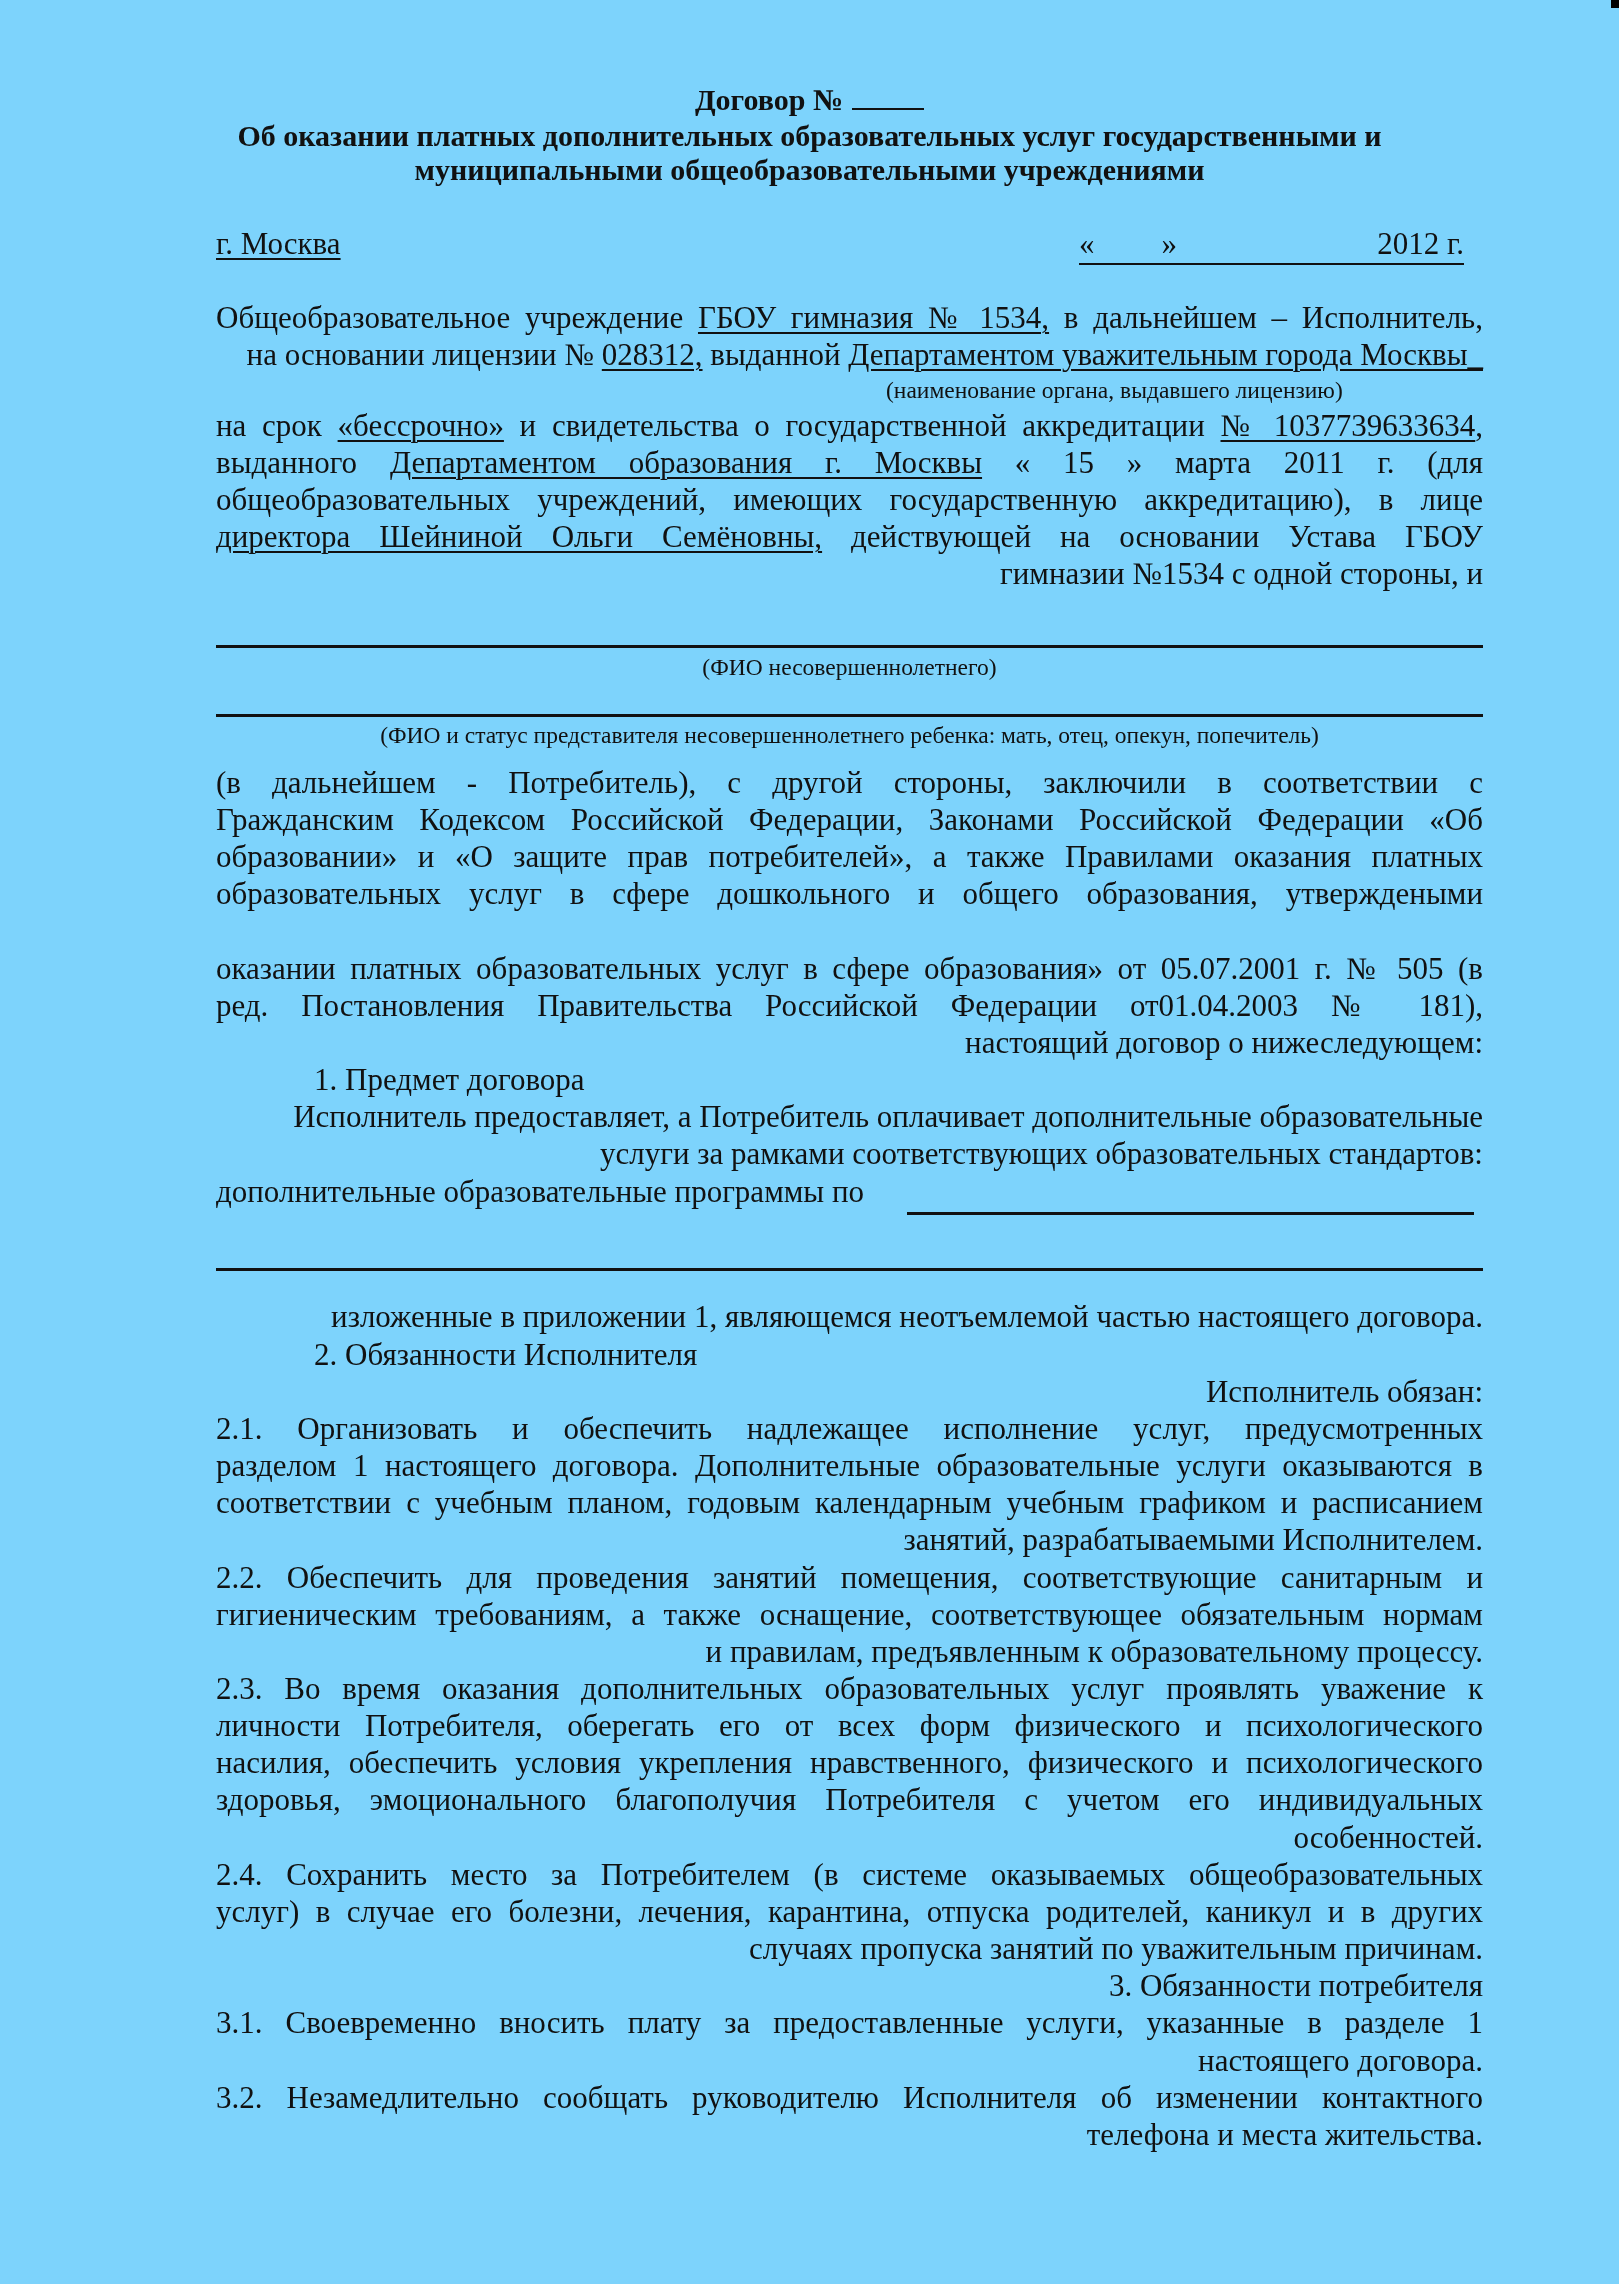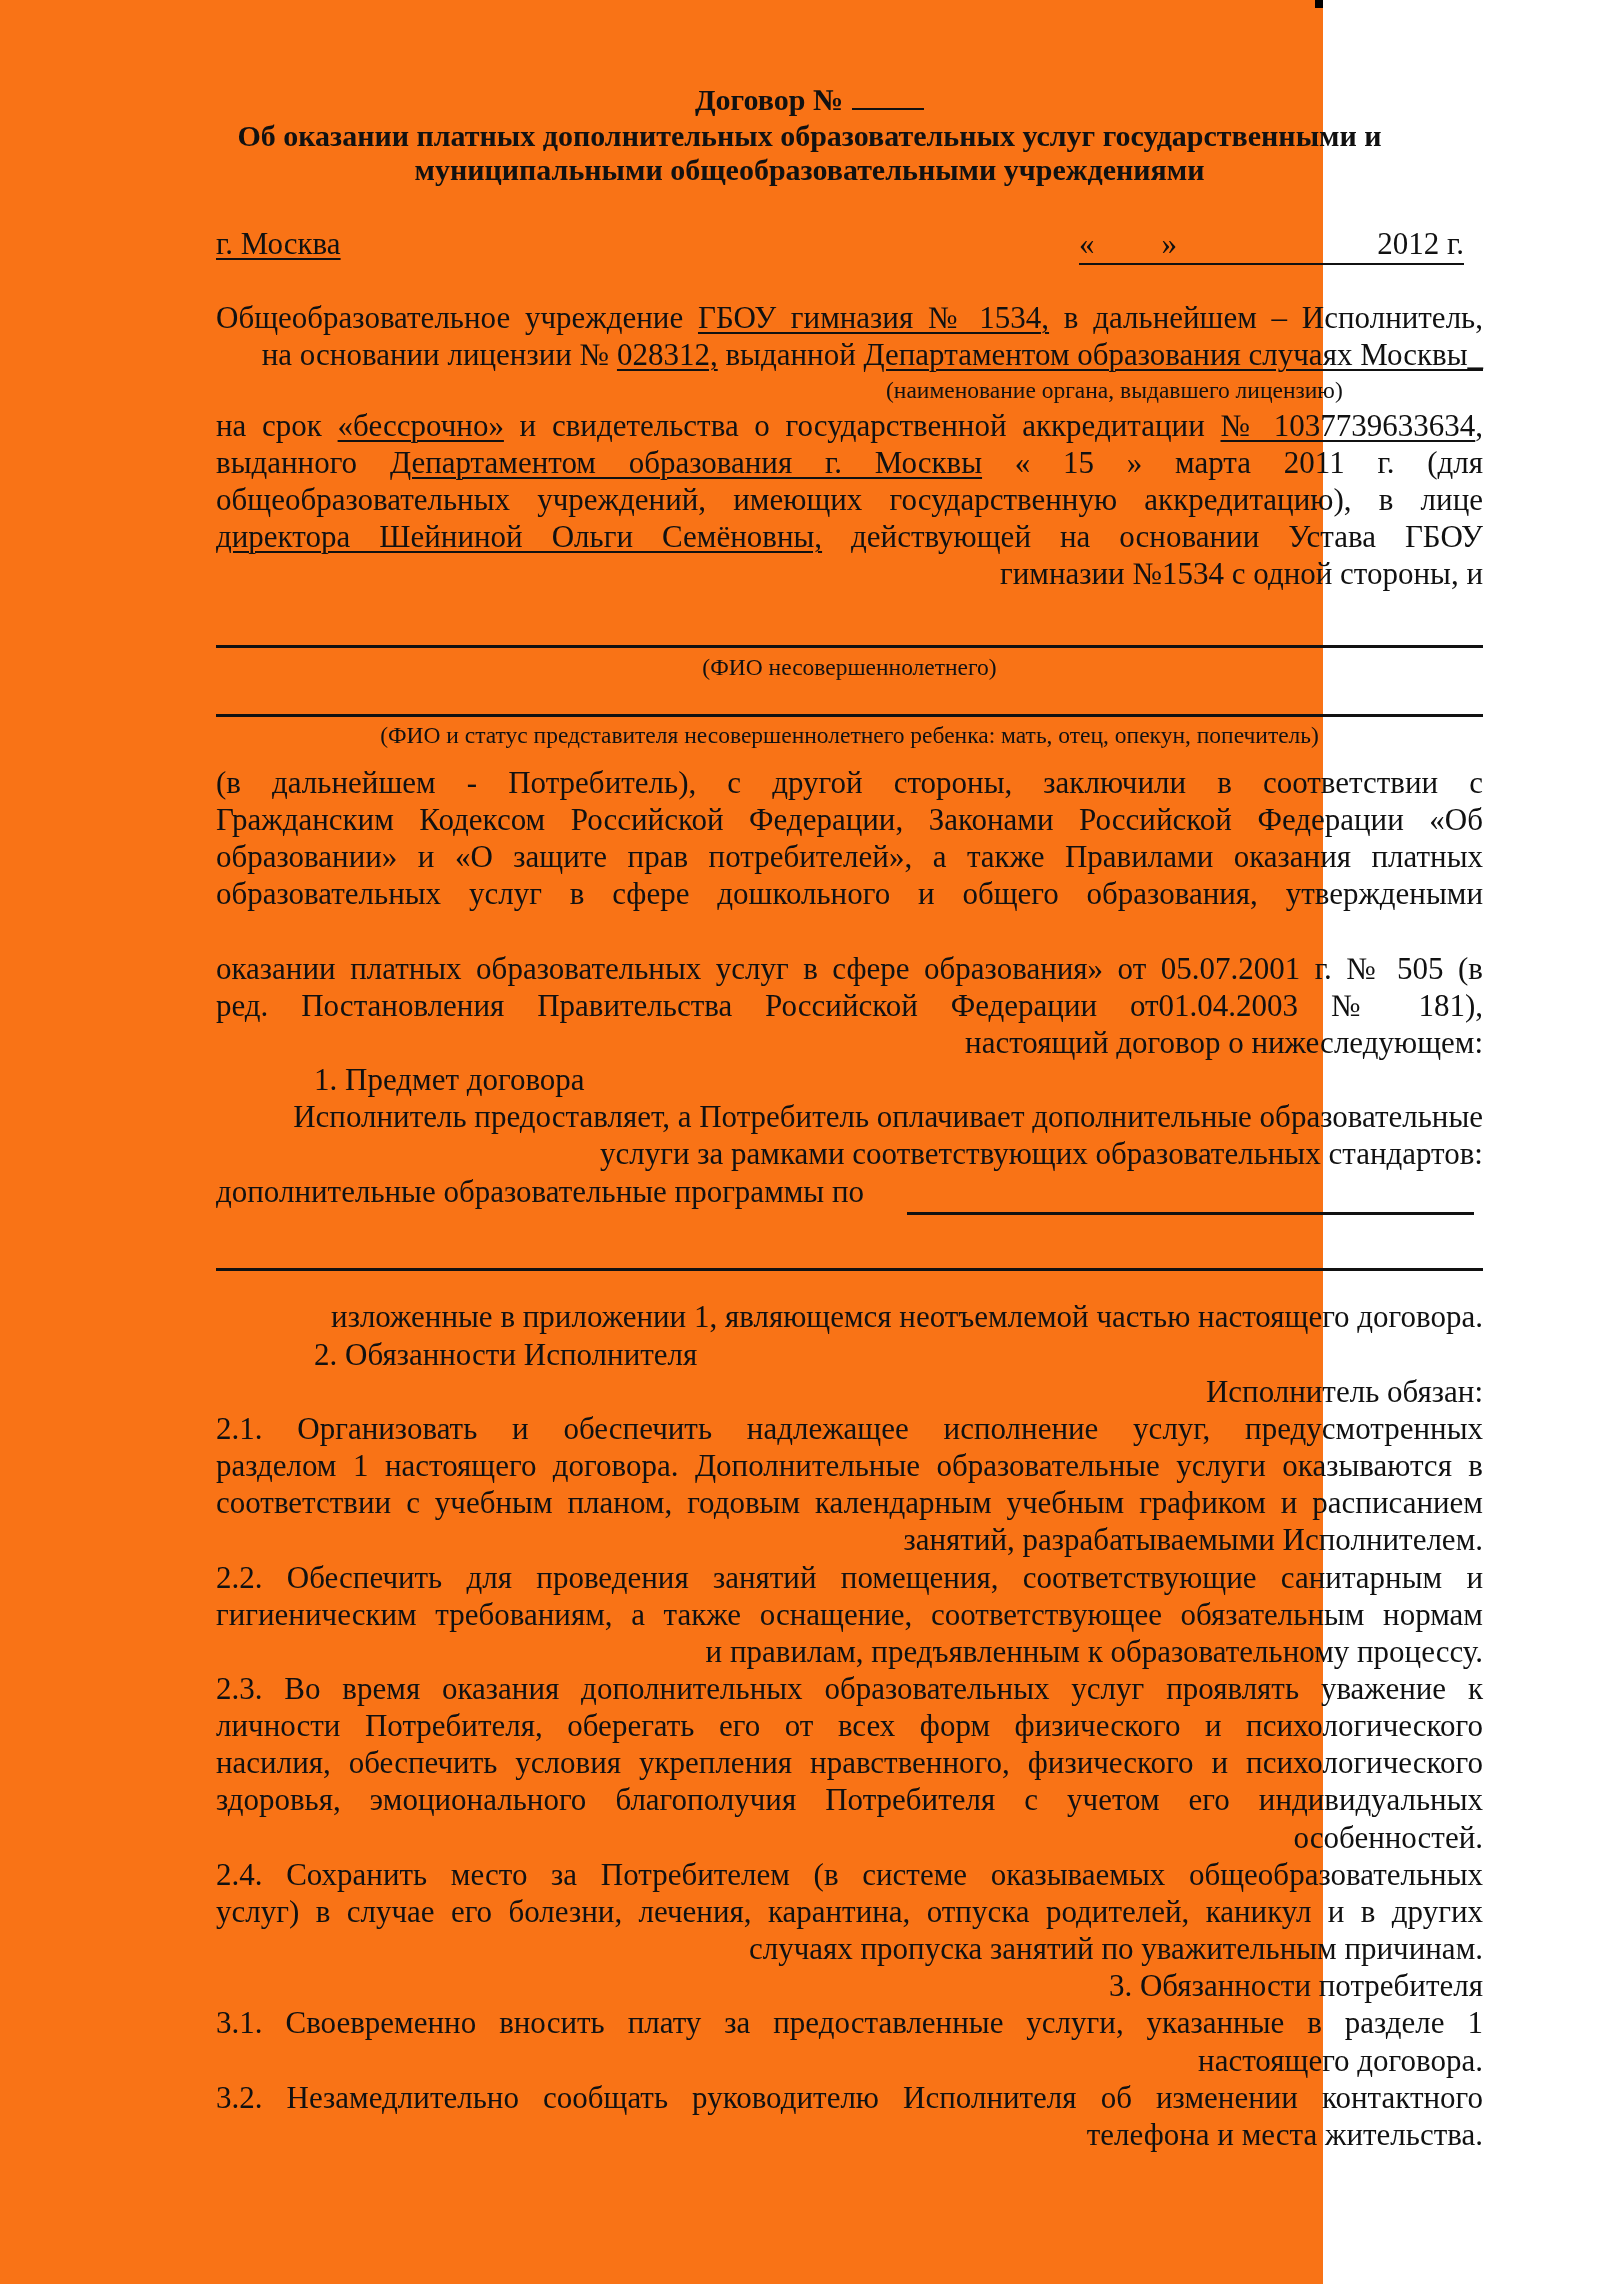--- a/index.html
+++ b/index.html
@@ -1,18 +1,18 @@
 <!DOCTYPE html>
 <html style="font-size:10.4px"><head>
 <meta charset="utf-8">
 <style>
   html, body { margin: 0; padding: 0; background: #ffffff; }
   body { width: 1619px; height: 2284px; position: relative; overflow: hidden;
          font-family: "Liberation Serif", "DejaVu Serif", serif; color: #111111; }
-  .page { position: absolute; left: 0; top: 0; width: 1323px; height: 2284px; background: #f97316; }
+  .page { position: absolute; left: 0; top: 0; width: 1619px; height: 2284px; background: #7dd3fc; }
   .scan-mark { position: absolute; right: 0; top: 0; width: 7.8px; height: 7.8px; background: #000; }
   .title { position: absolute; left: 0; width: 1619px; text-align: center; font-weight: bold;
            font-size: 30px; line-height: 34px; }
   .title .num-blank { display: inline-block; width: 72px; border-bottom: 2px solid #111; height: 25px; vertical-align: baseline; margin-left: 9px; }
   .line { position: absolute; left: 216px; width: 1267px; font-size: 31px; line-height: 38px; white-space: nowrap; text-align: right; }
   .just { text-align: justify; text-align-last: justify; }
   .u { text-decoration: underline; text-decoration-thickness: 2px; text-underline-offset: 3.9px; }
   .caption { position: absolute; left: 216px; width: 1267px; text-align: center; font-size: 23.5px; line-height: 26px; }
   .rule { position: absolute; height: 2.6px; background: #111; }
   .indent { padding-left: 98px; }
@@ -40,21 +40,21 @@
       <span>«</span>
       <span>»</span>
     </span>
     <span>2012 г.</span>
   </div>
 
   <div class="line just" style="top:299px;">
     <span>Общеобразовательное учреждение </span><span class="u">ГБОУ гимназия № 1534,</span><span> в дальнейшем – Исполнитель,</span>
   </div>
   <div class="line" style="top:336px;">
-    <span>на основании лицензии № </span><span class="u">028312,</span><span> выданной </span><span class="u">Департаментом образования  случаях Москвы_</span>
+    <span>на основании лицензии № </span><span class="u">028312,</span><span> выданной </span><span class="u">Департаментом уважительным  города Москвы_</span>
   </div>
   <div class="caption" style="top:377px; left:886px; width:587px; text-align:left;">(наименование органа, выдавшего лицензию)</div>
   <div class="line just" style="top:407px;">
     <span>на срок </span><span class="u">«бессрочно»</span><span> и свидетельства о государственной аккредитации </span><span class="u">№ 1037739633634</span><span>,</span>
   </div>
   <div class="line just" style="top:444px;">
     <span>выданного </span><span class="u">Департаментом образования г. Москвы</span><span> « 15 » марта 2011 г. (для</span>
   </div>
   <div class="line just" style="top:481px;">общеобразовательных учреждений, имеющих государственную аккредитацию), в лице</div>
   <div class="line just" style="top:518px;">

